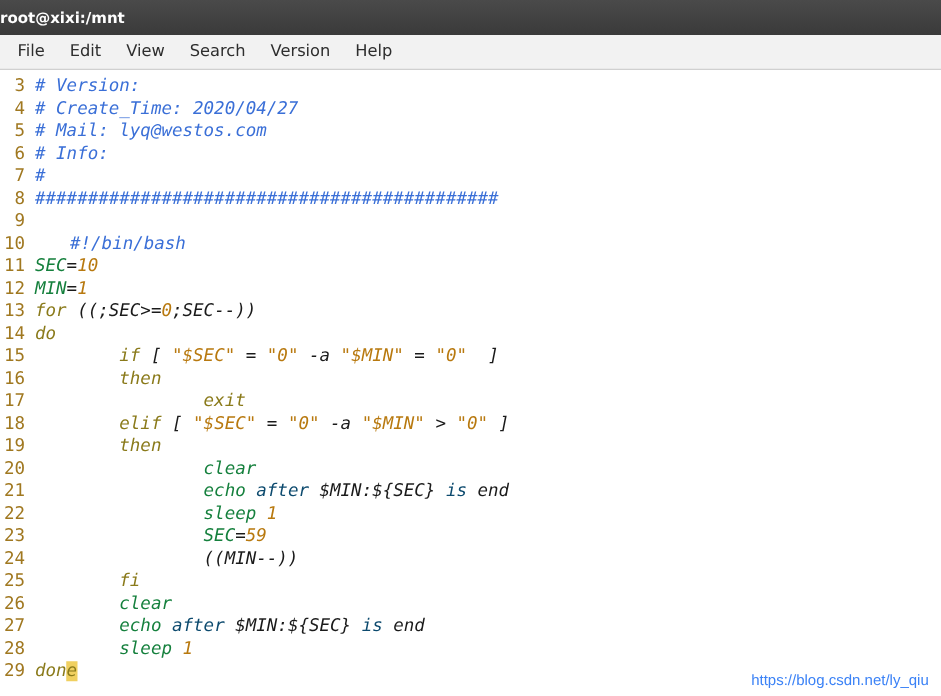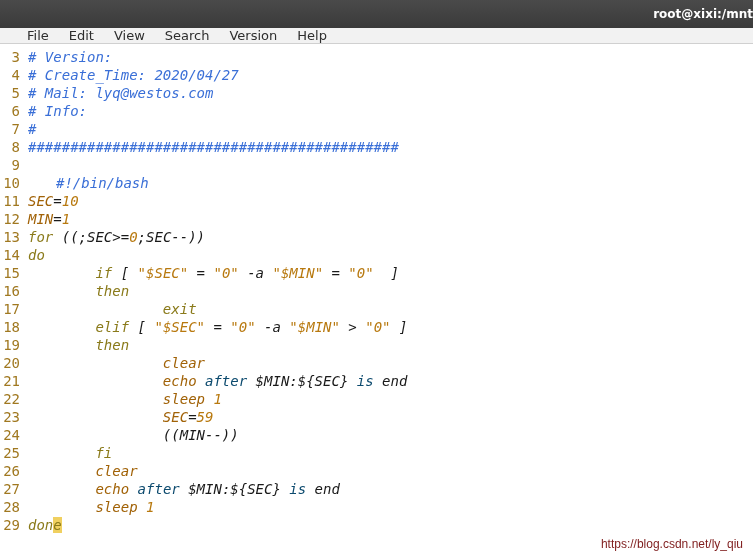--- a/index.html
+++ b/index.html
@@ -1,33 +1,33 @@
 <!DOCTYPE html>
 <html><head>
 <meta charset="utf-8">
 <style>
 * { margin: 0; padding: 0; box-sizing: border-box; }
 body { font-family: "DejaVu Sans", sans-serif; font-size: 13px; background: #fff; width: 753px; height: 557px; overflow: hidden; position: relative; }
-.titlebar { height: 28px; background: linear-gradient(#4a4a4a, #3a3a3a); color: #fff; text-align: right; line-height: 28px; font-weight: bold; font-size: 12px; position: relative; }
-.menubar { height: 16px; background: #f2f2f2; border-bottom: 1px solid #d0d0d0; display: flex; align-items: center; padding: 0 17px; }
+.titlebar { height: 28px; background: linear-gradient(#4a4a4a, #3a3a3a); color: #fff; text-align: left; line-height: 28px; font-weight: bold; font-size: 12px; position: relative; }
+.menubar { height: 28px; background: #f2f2f2; border-bottom: 1px solid #d0d0d0; display: flex; align-items: center; padding: 0 4px; }
 .menu-item { padding: 3px 10px; cursor: pointer; color: #2e2e2e; font-size: 13px; }
 .editor { font-family: "DejaVu Sans Mono", monospace; font-size: 14px; line-height: 18px; padding: 4px 0; white-space: pre; }
 .line { display: flex; }
 .ln { width: 28px; text-align: right; color: #a07820; padding-right: 8px; user-select: none; }
 .code { flex: 1; font-style: italic; }
 .c-comment { color: #3a6fd7; }
 .c-shebang { color: #3a6fd7; margin-left: 28px; }
 .c-olive { color: #8a7a1a; margin-top: 44px; }
-.c-teal { color: #a16207; }
+.c-teal { color: #15803d; }
 .c-purple { color: #0c4a6e; }
 .c-str { color: #b8790f; }
 .c-num { color: #b8790f; }
 .c-default { color: #1a1a1a; }
 .cursor { background: #f0d060; }
-.watermark { position: absolute; bottom: 6px; right: 10px; color: #7f1d1d; font-size: 12px; font-family: sans-serif; pointer-events: none; }
+.watermark { position: absolute; bottom: 6px; right: 10px; color: #3b82f6; font-size: 12px; font-family: sans-serif; pointer-events: none; }
 </style>
 </head>
 <body>
 
 <div class="titlebar">
   <span>root@xixi:/mnt</span>
 </div>
 
 <div class="menubar">
   <div class="menu-item">File</div>

